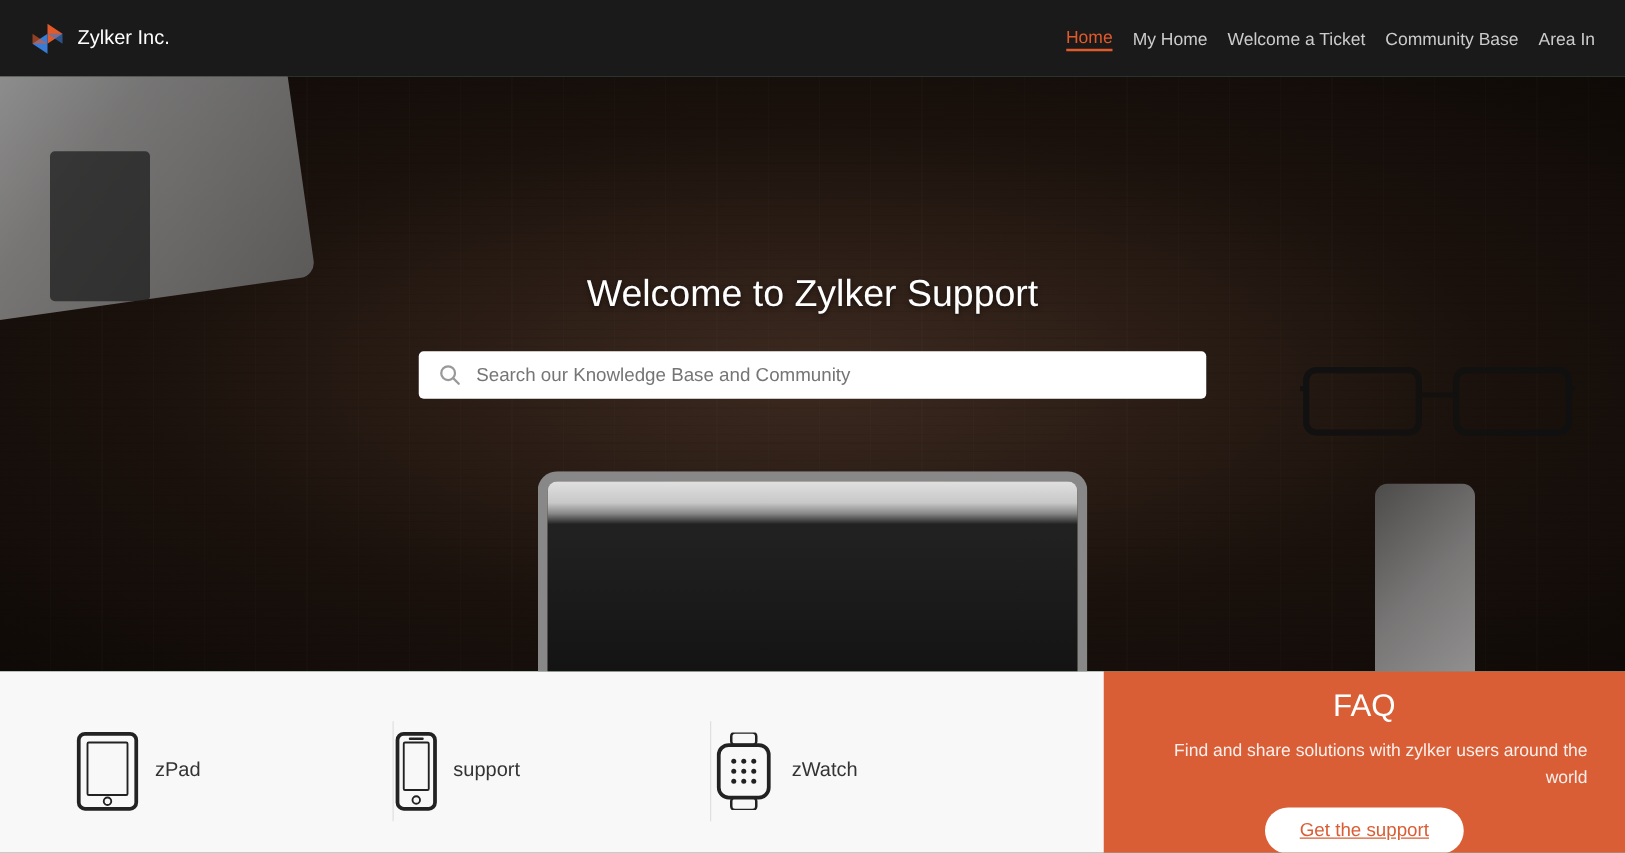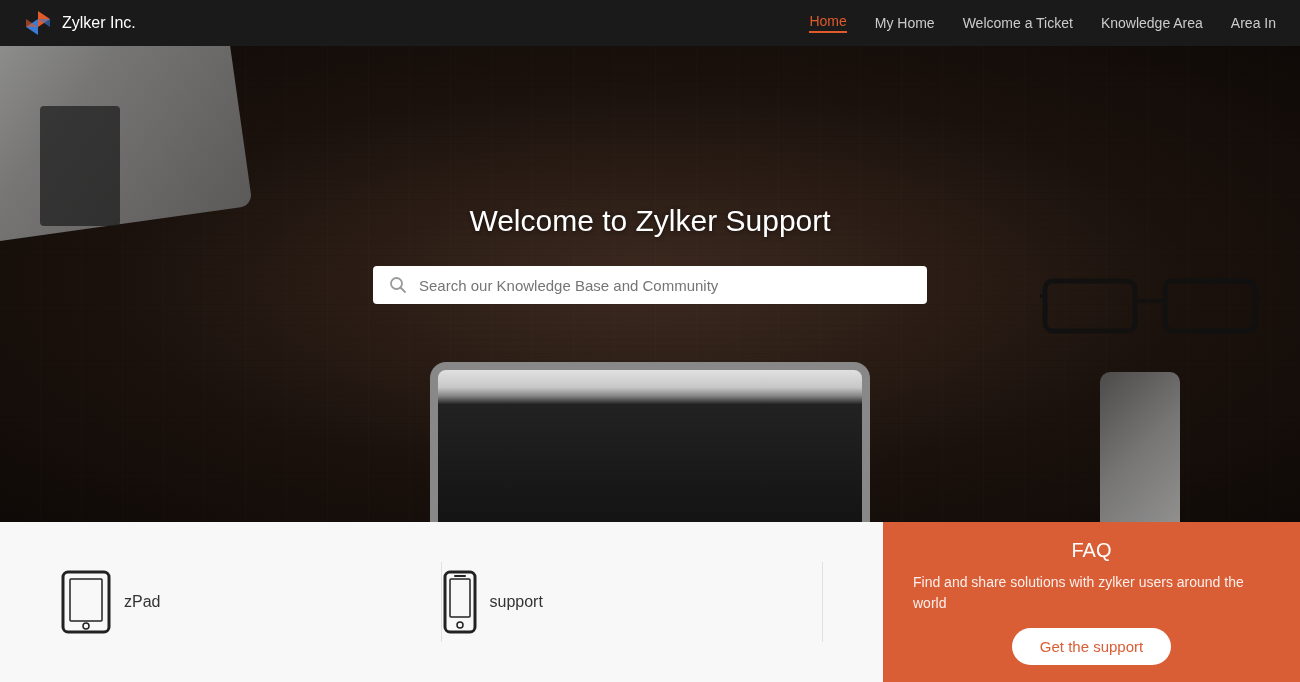--- a/index.html
+++ b/index.html
@@ -1,21 +1,21 @@
 <!DOCTYPE html>
 <html><head>
   <meta charset="utf-8">
   <style>
     * { margin: 0; padding: 0; box-sizing: border-box; }
     body { font-family: -apple-system, BlinkMacSystemFont, 'Segoe UI', Arial, sans-serif; width: 1300px; height: 682px; overflow: hidden; }
 
     
     .navbar {
       background: #1a1a1a;
-      height: 46px;
+      height: 61px;
       display: flex;
       align-items: center;
       padding: 0 24px;
       position: relative;
       z-index: 10;
     }
     .navbar-brand {
       display: flex;
       align-items: center;
       gap: 10px;
@@ -24,21 +24,21 @@
       font-weight: 500;
     }
     .logo-icon {
       width: 28px;
       height: 28px;
     }
     .navbar-links {
       margin-left: auto;
       display: flex;
       align-items: center;
-      gap: 28px;
+      gap: 16px;
     }
     .nav-link {
       color: #ccc;
       text-decoration: none;
       font-size: 14px;
       cursor: pointer;
     }
     .nav-link.active {
       color: #e05a2b;
       border-bottom: 2px solid #e05a2b;
@@ -150,21 +150,21 @@
       gap: 28px;
       margin-top: -60px;
     }
     .hero-title {
       color: white;
       font-size: 30px;
       font-weight: 400;
       text-shadow: 0 1px 4px rgba(0,0,0,0.5);
     }
     .search-bar {
-      width: 554px;
+      width: 630px;
       background: white;
       border-radius: 4px;
       display: flex;
       align-items: center;
       padding: 10px 16px;
       gap: 12px;
     }
     .search-icon-wrap {
       color: #999;
       font-size: 18px;
@@ -231,60 +231,61 @@
       background: #d95d35;
       display: flex;
       flex-direction: column;
       align-items: center;
       justify-content: center;
       gap: 10px;
       padding: 0 30px;
     }
     .faq-title {
       color: white;
-      font-size: 20px;
+      font-size: 25px;
       font-weight: 500;
       text-align: center;
     }
     .faq-desc {
       color: rgba(255,255,255,0.9);
       font-size: 14px;
-      text-align: left;
+      text-align: right;
       line-height: 1.5;
     }
     .faq-btn {
       background: white;
       color: #d95d35;
       border: none;
       border-radius: 24px;
       padding: 10px 28px;
       font-size: 15px;
       font-weight: 500;
       cursor: pointer;
       margin-top: 4px;
+      text-decoration: underline;
     }
   </style>
 </head>
 <body>
 
 <nav class="navbar">
   <div class="navbar-brand">
     <svg class="logo-icon" viewBox="0 0 28 28" fill="none">
       <polygon points="14,2 26,10 14,18" fill="#e05a2b"></polygon>
       <polygon points="14,10 2,18 14,26" fill="#3a7bd5"></polygon>
       <polygon points="2,10 14,18 2,18" fill="#e05a2b" opacity="0.6"></polygon>
       <polygon points="26,18 14,10 26,10" fill="#3a7bd5" opacity="0.6"></polygon>
     </svg>
     <span>Zylker Inc.</span>
   </div>
   <div class="navbar-links">
     <a class="nav-link active">Home</a>
     <a class="nav-link">My Home</a>
     <a class="nav-link">Welcome a Ticket</a>
-    <a class="nav-link">Knowledge Area</a>
+    <a class="nav-link">Community Base</a>
     <a class="nav-link">Area In</a>
   </div>
 </nav>
 
 <section class="hero">
   <div class="hero-bg"></div>
   <div class="notebook-decor"></div>
   <div class="glasses-decor">
     <svg viewBox="0 0 220 80" width="220" height="80">
       <rect x="5" y="15" width="90" height="50" rx="8" ry="8" fill="none" stroke="#111" stroke-width="5"></rect>
@@ -330,20 +331,37 @@
         <rect x="3" y="3" width="30" height="60" rx="5" ry="5" stroke="#222" stroke-width="3" fill="none"></rect>
         <rect x="8" y="10" width="20" height="38" rx="1" fill="none" stroke="#222" stroke-width="1.5"></rect>
         <circle cx="18" cy="56" r="3" stroke="#222" stroke-width="1.5" fill="none"></circle>
         <line x1="13" y1="7" x2="23" y2="7" stroke="#222" stroke-width="2" stroke-linecap="round"></line>
       </svg>
       <span class="product-label">support</span>
     </div>
 
     <div class="product-divider"></div>
 
+    <div class="product-item">
+      <svg class="icon-watch" viewBox="0 0 52 62" fill="none">
+        <rect x="16" y="0" width="20" height="10" rx="3" fill="none" stroke="#222" stroke-width="2"></rect>
+        <rect x="16" y="52" width="20" height="10" rx="3" fill="none" stroke="#222" stroke-width="2"></rect>
+        <rect x="6" y="10" width="40" height="42" rx="8" ry="8" stroke="#222" stroke-width="3" fill="none"></rect>
+        <circle cx="26" cy="31" r="2" fill="#222"></circle>
+        <circle cx="18" cy="31" r="2" fill="#222"></circle>
+        <circle cx="34" cy="31" r="2" fill="#222"></circle>
+        <circle cx="26" cy="23" r="2" fill="#222"></circle>
+        <circle cx="18" cy="23" r="2" fill="#222"></circle>
+        <circle cx="34" cy="23" r="2" fill="#222"></circle>
+        <circle cx="26" cy="39" r="2" fill="#222"></circle>
+        <circle cx="18" cy="39" r="2" fill="#222"></circle>
+        <circle cx="34" cy="39" r="2" fill="#222"></circle>
+      </svg>
+      <span class="product-label">zWatch</span>
+    </div>
 
   </div>
 
   <div class="faq-section">
     <h2 class="faq-title">FAQ</h2>
     <p class="faq-desc">Find and share solutions with zylker users around the world</p>
     <button class="faq-btn">Get the support</button>
   </div>
 </div>
 

